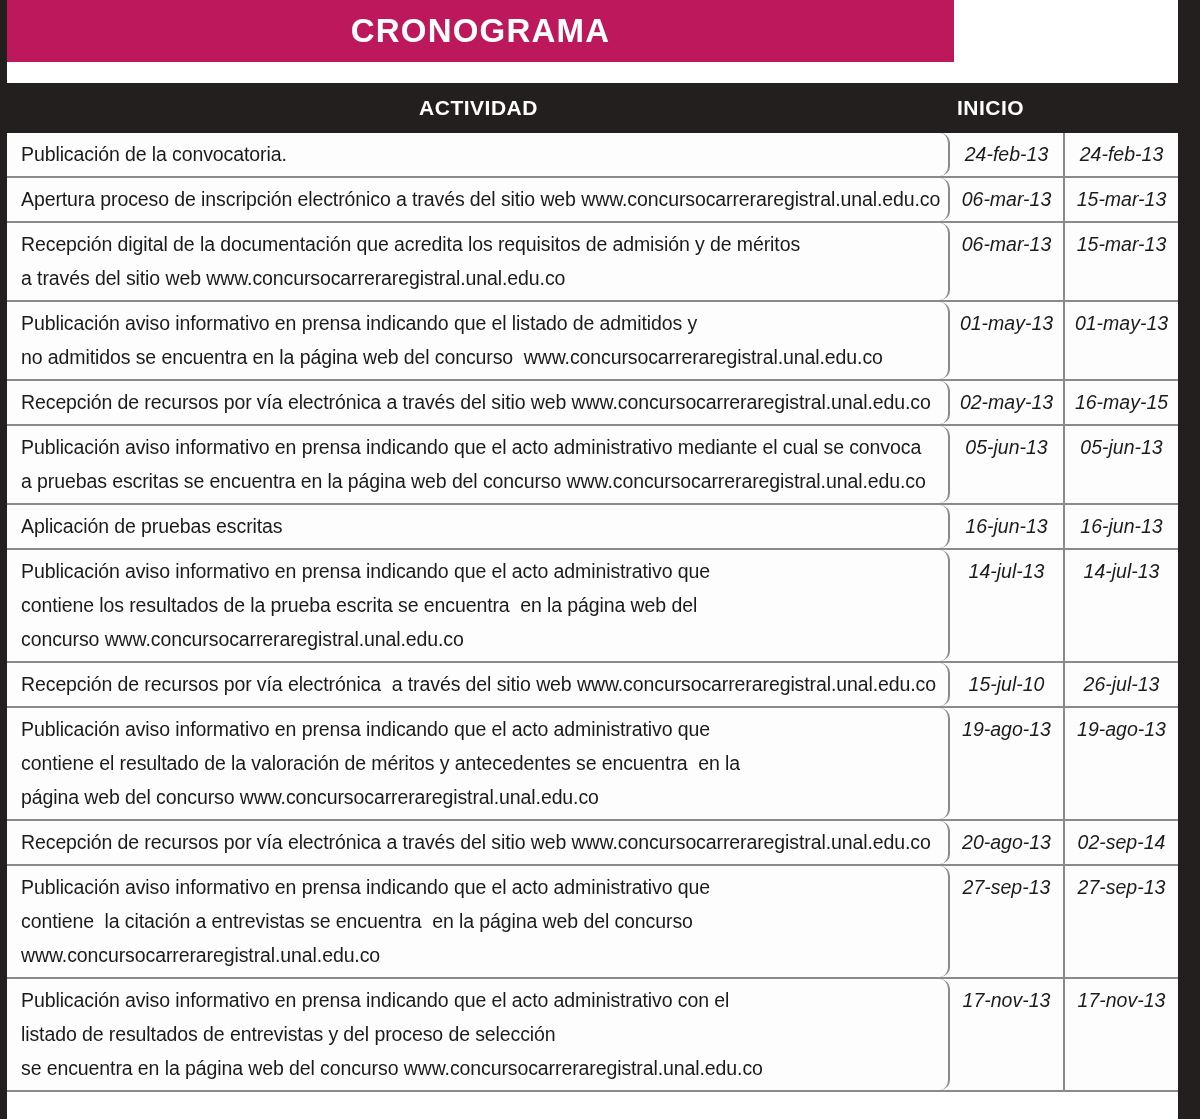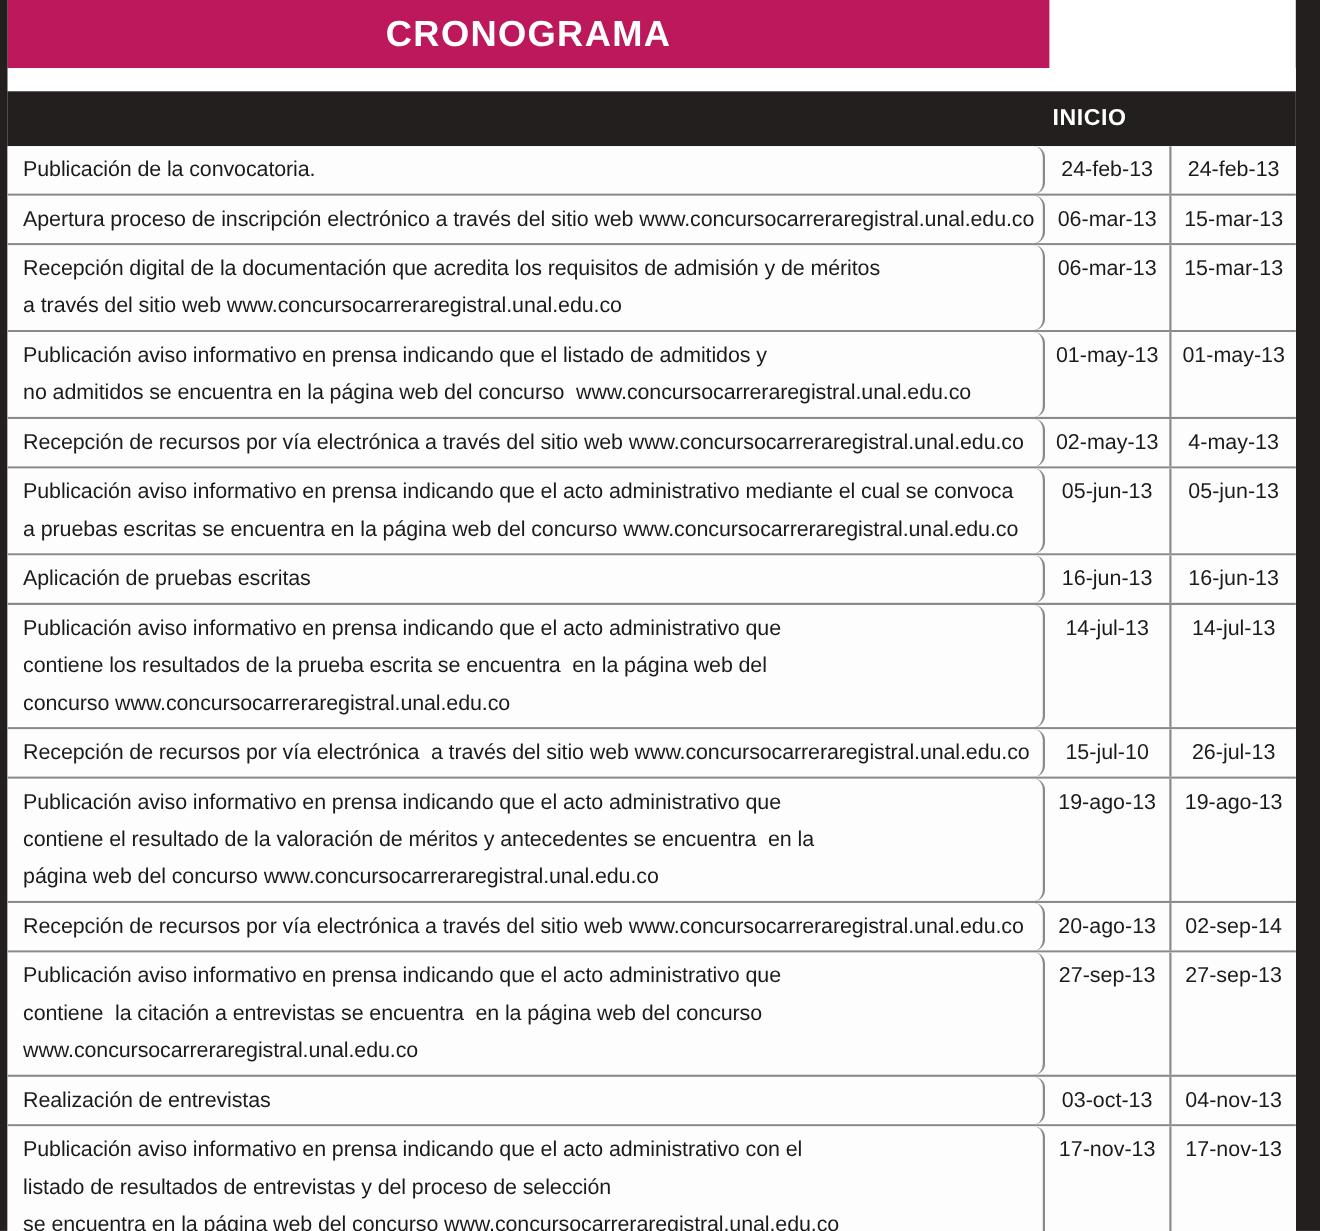--- a/index.html
+++ b/index.html
@@ -142,20 +142,21 @@
     border-radius: 10px;
   }
   .cell-date {
     width: 115px;
     box-sizing: border-box;
     padding: 4px 0 5px 0;
     text-align: center;
     border-right: 2px solid #8a8a8a;
     font-size: 19.5px;
     color: #1b1b1b;
+    font-style: italic;
   }
   .cell-date.last {
     width: 113px;
     border-right: none;
   }
 
   .act-line {
     font-size: 19.5px;
     color: #1b1b1b;
     line-height: 34px;
@@ -176,20 +177,21 @@
   <div class="left-spine"></div>
   <div class="right-spine"></div>
 
   <div class="title-band">
     <div class="title-text">CRONOGRAMA</div>
   </div>
 
   <div class="white-gap"></div>
 
   <div class="header-band">
+    <div class="hcell hcell-activity">ACTIVIDAD</div>
     <div class="hcell hcell-inicio">INICIO</div>
   </div>
 
   <div class="table-body" id="table-body">
       <div class="row">
         <div class="cell-activity">
           <div class="act-line">Publicación de la convocatoria.</div>
         </div>
         <div class="cell-date">
           <div class="date-text">24-feb-13</div>
@@ -234,21 +236,21 @@
         </div>
       </div>
       <div class="row">
         <div class="cell-activity">
           <div class="act-line">Recepción de recursos por vía electrónica a través del sitio web www.concursocarreraregistral.unal.edu.co</div>
         </div>
         <div class="cell-date">
           <div class="date-text">02-may-13</div>
         </div>
         <div class="cell-date last">
-          <div class="date-text">4-may-13</div>
+          <div class="date-text">16-may-15</div>
         </div>
       </div>
       <div class="row">
         <div class="cell-activity">
           <div class="act-line">Publicación aviso informativo en prensa indicando que el acto administrativo mediante el cual se convoca</div>
           <div class="act-line">a pruebas escritas se encuentra en la página web del concurso www.concursocarreraregistral.unal.edu.co</div>
         </div>
         <div class="cell-date">
           <div class="date-text">05-jun-13</div>
         </div>
@@ -323,31 +325,20 @@
         </div>
         <div class="cell-date">
           <div class="date-text">27-sep-13</div>
         </div>
         <div class="cell-date last">
           <div class="date-text">27-sep-13</div>
         </div>
       </div>
       <div class="row">
         <div class="cell-activity">
-          <div class="act-line">Realización de entrevistas</div>
-        </div>
-        <div class="cell-date">
-          <div class="date-text">03-oct-13</div>
-        </div>
-        <div class="cell-date last">
-          <div class="date-text">04-nov-13</div>
-        </div>
-      </div>
-      <div class="row">
-        <div class="cell-activity">
           <div class="act-line">Publicación aviso informativo en prensa indicando que el acto administrativo con el</div>
           <div class="act-line">listado de resultados de entrevistas y del proceso de selección</div>
           <div class="act-line">se encuentra en la página web del concurso www.concursocarreraregistral.unal.edu.co</div>
         </div>
         <div class="cell-date">
           <div class="date-text">17-nov-13</div>
         </div>
         <div class="cell-date last">
           <div class="date-text">17-nov-13</div>
         </div>

